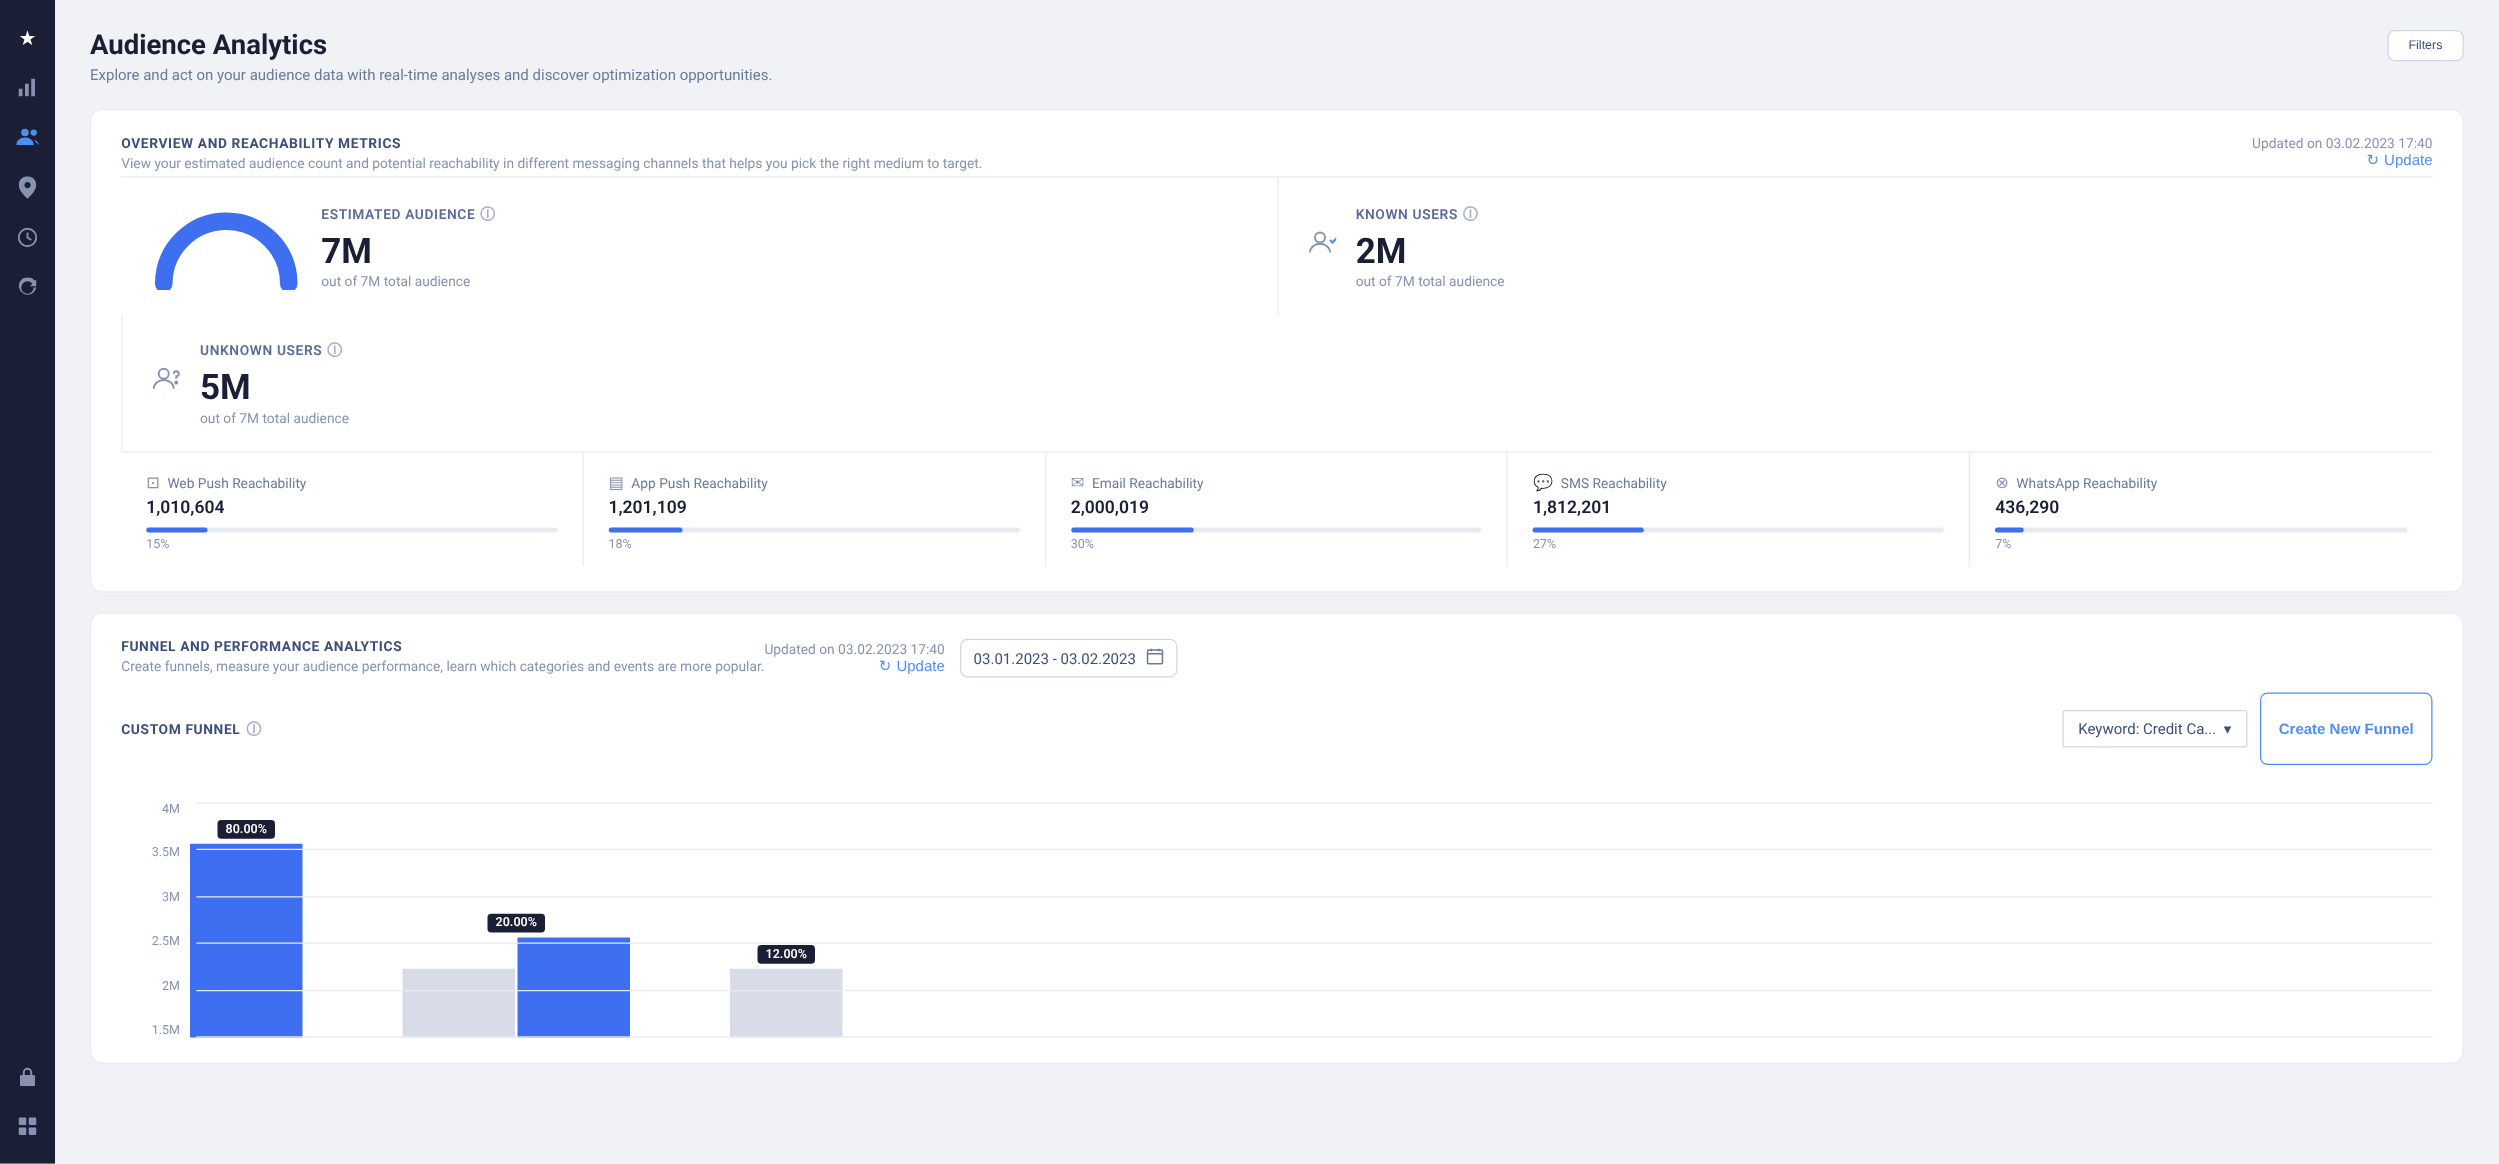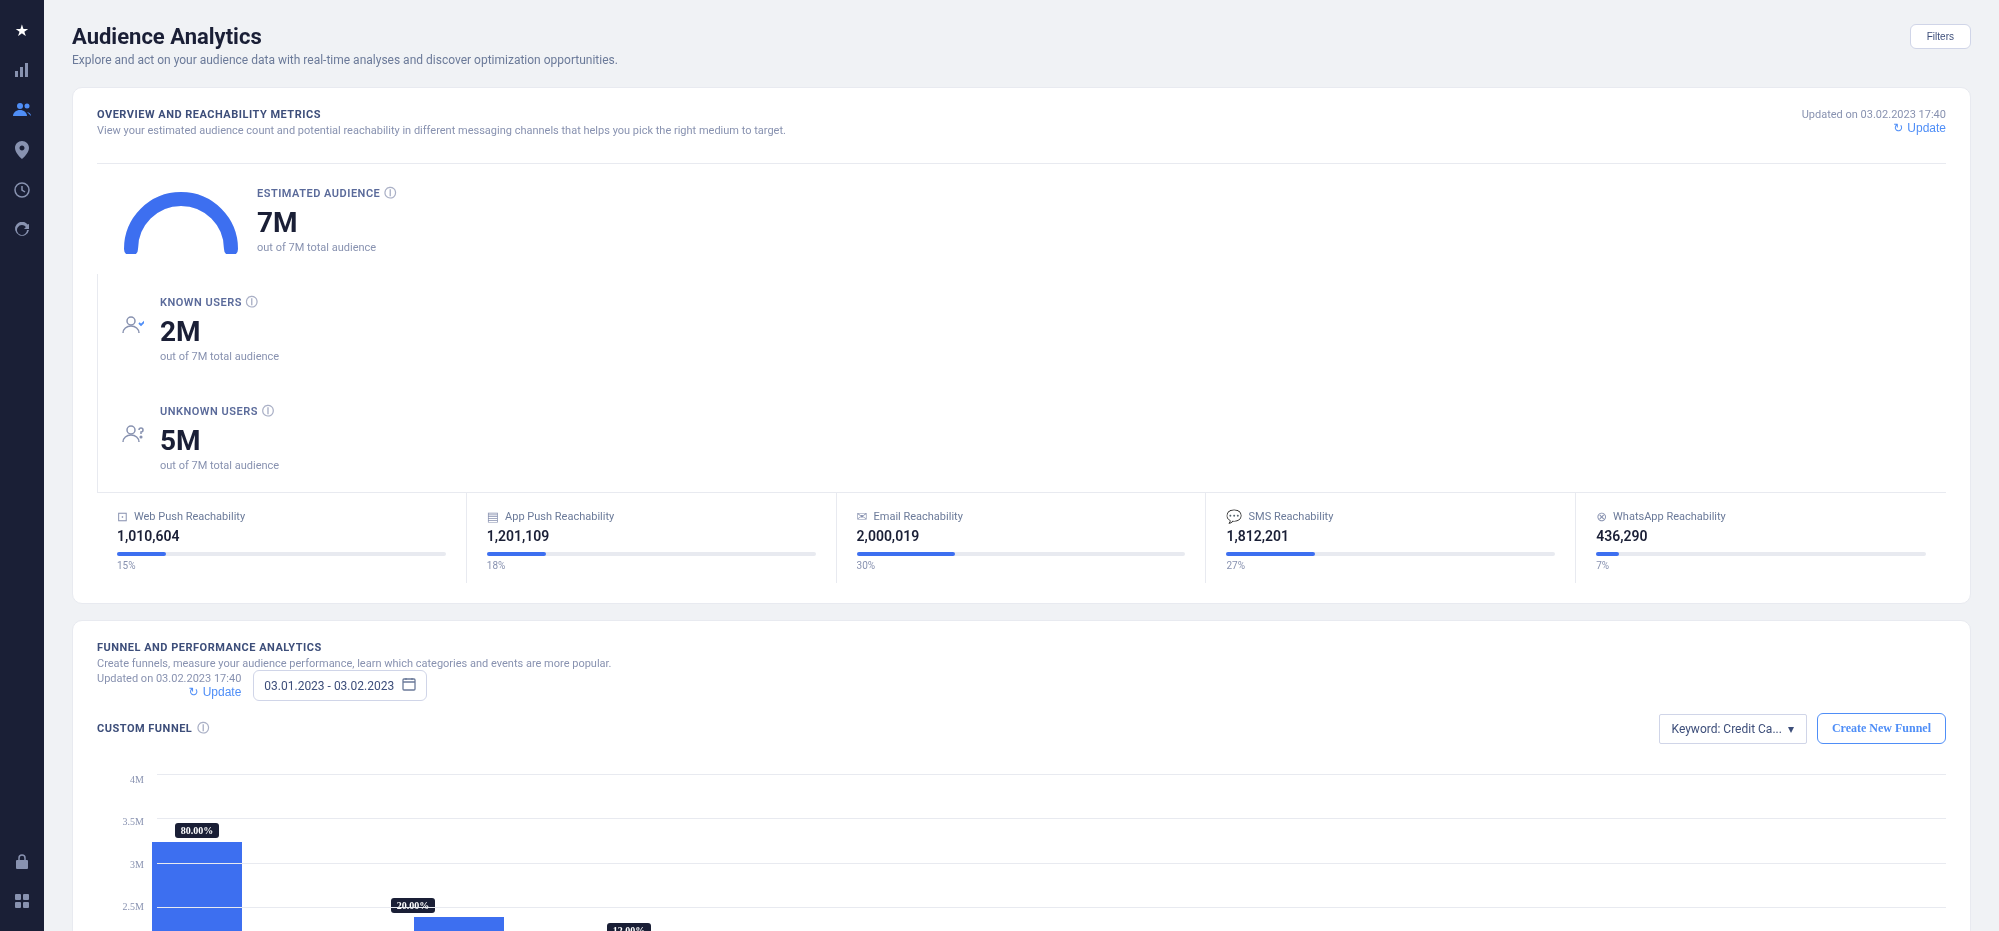--- a/index.html
+++ b/index.html
@@ -110,23 +110,23 @@
       cursor: pointer;
       display: flex;
       align-items: center;
       gap: 4px;
       margin-left: auto;
     }
 
     
     .metrics-grid {
       display: grid;
-      grid-template-columns: 1fr;
+      grid-template-columns: 1fr 1fr;
       gap: 0;
-      margin-top: 26px;
+      margin-top: 4px;
       border-top: 1px solid #e8eaf0;
     }
     .metric-cell {
       padding: 20px 24px;
       display: flex;
       align-items: center;
       gap: 16px;
     }
     .metric-cell + .metric-cell {
       border-left: 1px solid #e8eaf0;
@@ -220,21 +220,20 @@
     .progress-pct {
       font-size: 10px;
       color: #8892b0;
       margin-top: 4px;
     }
 
     
     .funnel-header {
       display: flex;
       align-items: flex-start;
-      flex-direction: column;
     }
     .funnel-right {
       display: flex;
       align-items: center;
       gap: 12px;
     }
     .date-selector {
       display: flex;
       align-items: center;
       gap: 8px;
@@ -279,26 +278,25 @@
       color: #3d4e7a;
       cursor: pointer;
       display: flex;
       align-items: center;
       gap: 6px;
     }
     .create-funnel-btn {
       background: #fff;
       border: 1px solid #4f8ef7;
       border-radius: 6px;
-      padding: 7px 14px;
+      padding: 21px 14px;
       font-size: 12px;
       color: #4f8ef7;
       cursor: pointer;
       font-weight: 600;
-      font-family: Liberation Serif, serif;
     }
     .y-axis-labels {
       position: absolute;
       left: 0;
       top: 0;
       bottom: 0;
       width: 55px;
       display: flex;
       flex-direction: column;
       justify-content: space-between;
@@ -563,21 +561,21 @@
       </div>
       <div class="funnel-controls">
         <div class="keyword-dropdown">
           <span>Keyword: Credit Ca...</span>
           <span>▾</span>
         </div>
         <button class="create-funnel-btn">Create New Funnel</button>
       </div>
     </div>
 
-    <div style="position:relative; padding-left:55px; height:223px;font-family:Liberation Serif, serif;">
+    <div style="position:relative; padding-left:55px; height:188px;">
 
       <div class="y-axis-labels">
         <span>4M</span>
         <span>3.5M</span>
         <span>3M</span>
         <span>2.5M</span>
         <span>2M</span>
         <span>1.5M</span>
       </div>
 

